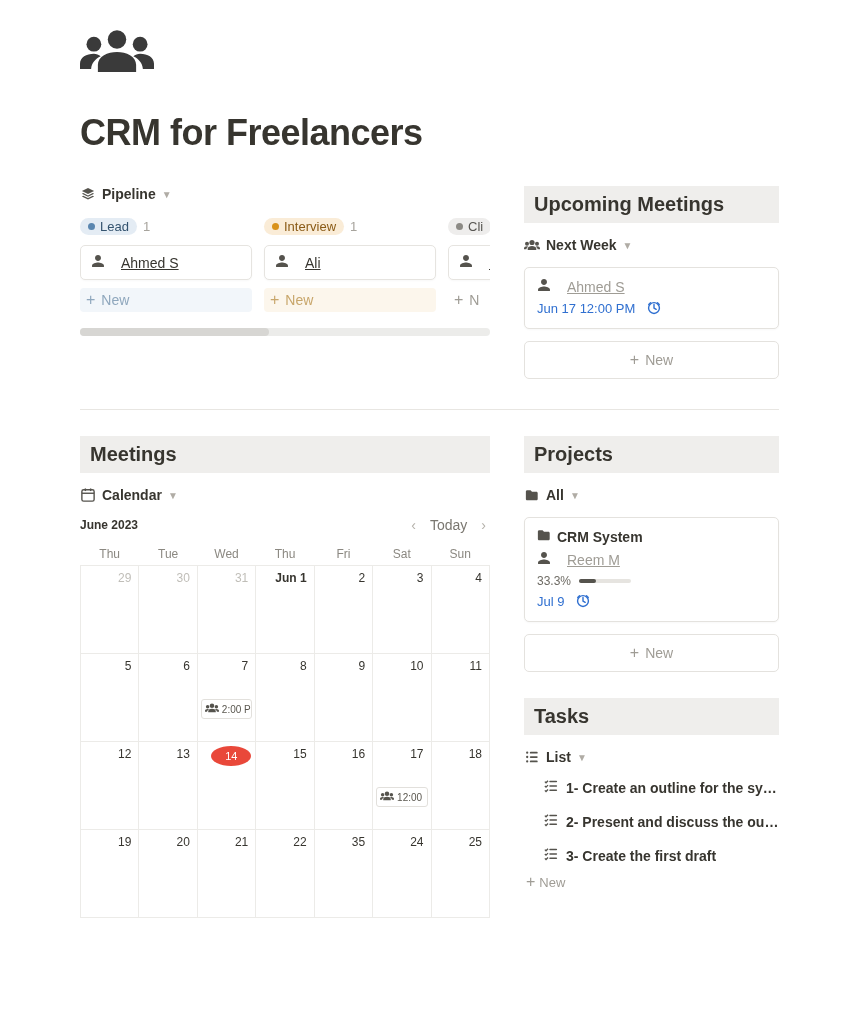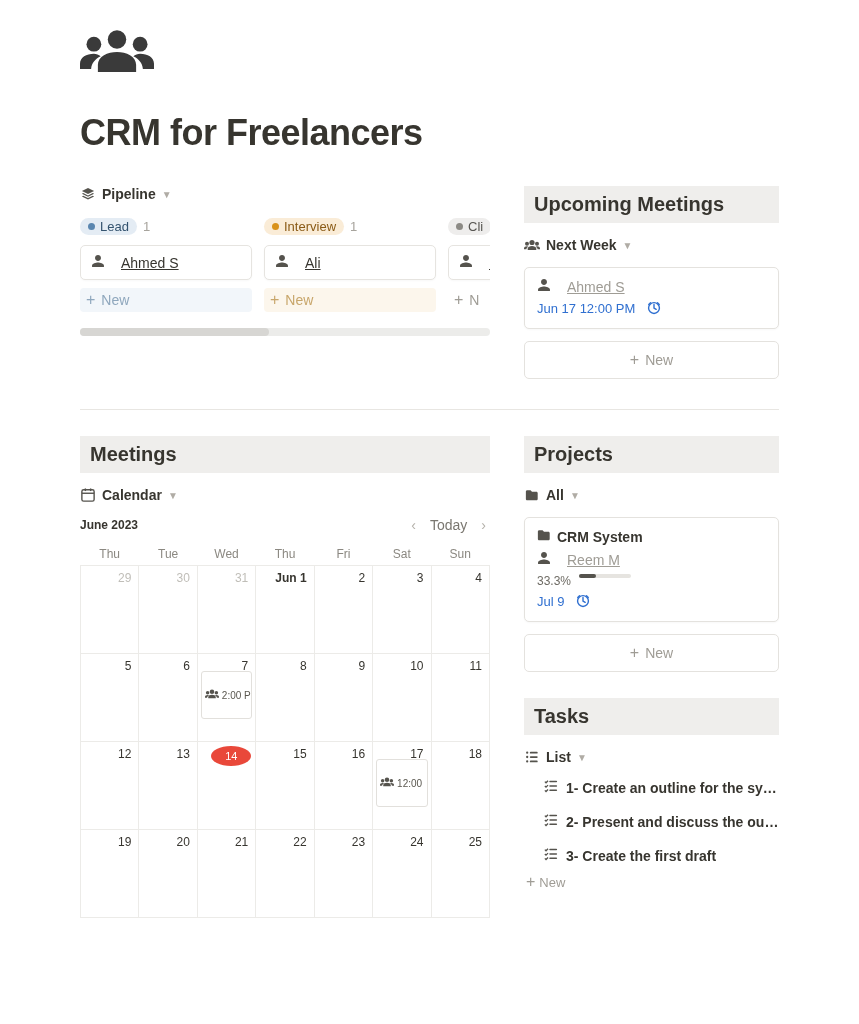--- a/index.html
+++ b/index.html
@@ -99,26 +99,26 @@
   .cal-grid td .num { display: inline-block; padding: 1px 3px; }
   .cal-grid td .num.today {
     background: #e9483a; color: #fff; border-radius: 50%;
     width: 40px; height: 20px; display: inline-flex; align-items: center; justify-content: center;
     font-size: 11px;
   }
   .cal-grid td.first .num { font-weight: 600; }
   .cal-event {
     position: absolute; left: 3px; right: 3px; bottom: 22px;
     background: #fff; border: 1px solid #e2e0dc; border-radius: 3px;
-    font-size: 10px; padding: 15px 3px; display: flex; align-items: center; gap: 3px;
+    font-size: 10px; padding: 1px 3px; display: flex; align-items: center; gap: 3px;
     white-space: nowrap; overflow: hidden; color: #5a574f;
   }
 
   
-  .progress-wrap { display: flex; gap: 8px; font-size: 12px; color: #6e6b64; }
+  .progress-wrap { display: flex; align-items: center; gap: 8px; font-size: 12px; color: #6e6b64; }
   .progress-bar { flex: 0 0 52px; height: 4px; background: #e6e4e0; border-radius: 3px; position: relative; }
   .progress-bar .fill { position: absolute; left: 0; top: 0; bottom: 0; background: #55534d; border-radius: 3px; }
 
   
   .task-list { display: flex; flex-direction: column; gap: 17px; margin-top: 4px; margin-bottom: 10px; }
   .task-item { display: flex; align-items: center; gap: 8px; font-size: 14px; font-weight: 600; padding-left: 20px; cursor: pointer; white-space: nowrap; overflow: hidden; text-overflow: ellipsis; }
   .task-item span.txt { overflow: hidden; text-overflow: ellipsis; }
   .tasks-new { color: #9f9c95; font-size: 13px; padding-left: 2px; cursor: pointer; display: flex; align-items: center; gap: 4px; }
 
   .people-icon svg, .person-icon svg, .layers-icon svg, .cal-icon svg, .clock-icon svg, .folder-icon svg, .list-icon svg, .task-icon svg { width: 14px; height: 14px; fill: #55534d; }
@@ -357,21 +357,21 @@
                   </svg></span>
                 <span>12:00</span>
               </div></td>
             <td><span class="num">18</span></td>
           </tr>
           <tr>
             <td><span class="num">19</span></td>
             <td><span class="num">20</span></td>
             <td><span class="num">21</span></td>
             <td><span class="num">22</span></td>
-            <td><span class="num">23</span></td>
+            <td><span class="num">35</span></td>
             <td><span class="num">24</span></td>
             <td><span class="num">25</span></td>
           </tr>
         </tbody>
     </table>
   </div>
 
   <div class="col-right">
     <div class="block-title">Projects</div>
     <div class="view-selector">

